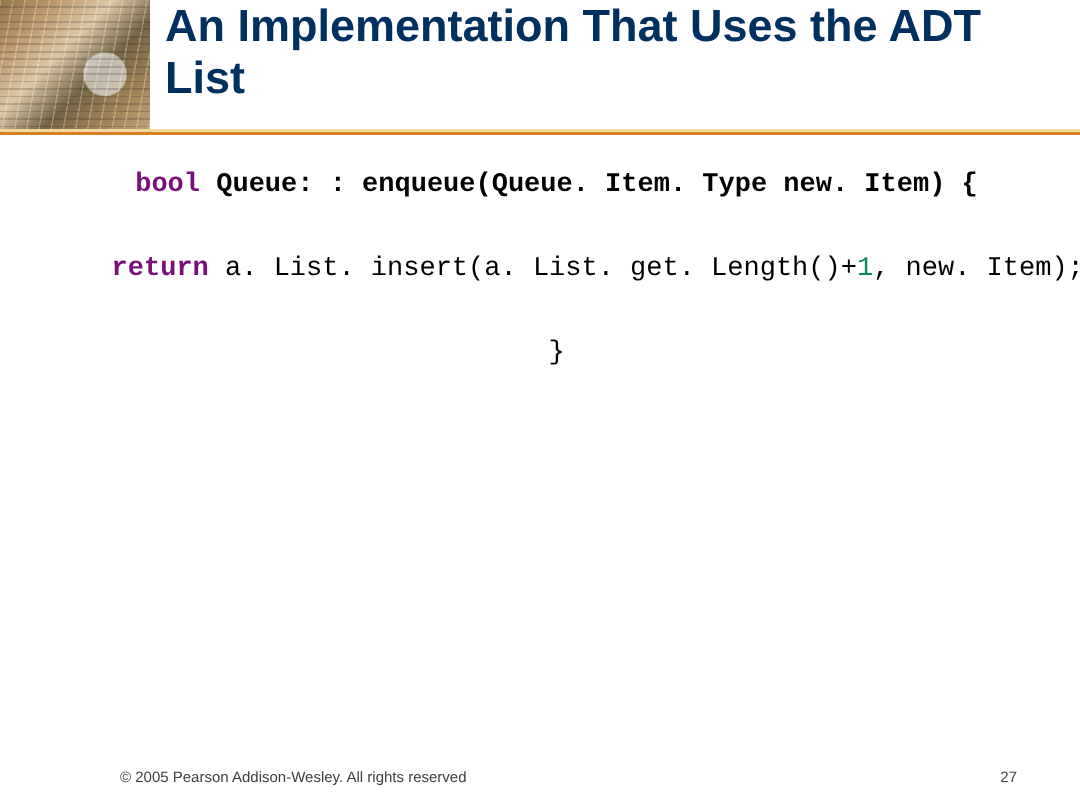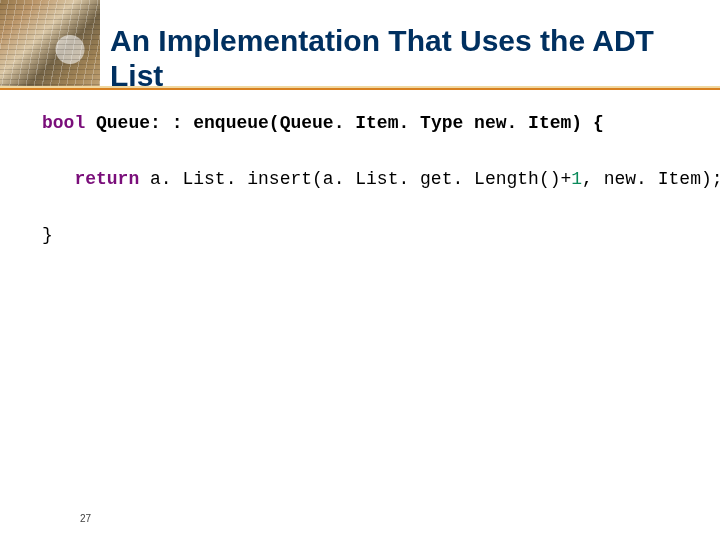--- a/index.html
+++ b/index.html
@@ -26,21 +26,21 @@
     content: "";
     position: absolute;
     top: 0; left: 0; right: 0; bottom: 0;
     background:
       repeating-linear-gradient(100deg, rgba(255,255,255,0.25) 0 1px, transparent 1px 8px),
       repeating-linear-gradient(0deg, rgba(0,0,0,0.18) 0 1px, transparent 1px 5px),
       radial-gradient(circle at 70% 55%, rgba(255,255,255,0.55) 0 14px, transparent 15px);
   }
   .title-block {
     position: absolute;
-    top: 24px;
+    top: 1px;
     left: 110px;
     right: 20px;
   }
   .title-block h1 {
     margin: 0;
     font-size: 30px;
     line-height: 1.15;
     color: #003060;
     font-weight: bold;
   }
@@ -55,20 +55,21 @@
   .code-area {
     position: absolute;
     top: 110px;
     left: 42px;
     right: 20px;
     font-family: "Courier New", Courier, monospace;
     font-size: 18px;
     line-height: 1.55;
     white-space: pre;
     color: #000;
+    text-align: center;
   }
   .kw   { color: #7a0e7a; font-weight: bold; }
   .lit  { color: #0a8a5a; }
   .fn   { font-weight: bold; }
   .footer {
     position: absolute;
     left: 0;
     right: 0;
     bottom: 16px;
     padding: 0 42px 0 80px;
@@ -90,14 +91,15 @@
 
 <div class="title-rule"></div>
 
 <div class="code-area"><span class="kw">bool</span><span class="fn"> Queue: : enqueue(Queue. Item. Type new. Item) {</span>
 
    <span class="kw">return</span><span> a. List. insert(a. List. get. Length()+</span><span class="lit">1</span><span>, new. Item);</span>
 
 <span>}</span></div>
 
 <div class="footer">
+  <span>© 2005 Pearson Addison-Wesley. All rights reserved</span>
   <span>27</span>
 </div>
 
 </body></html>

